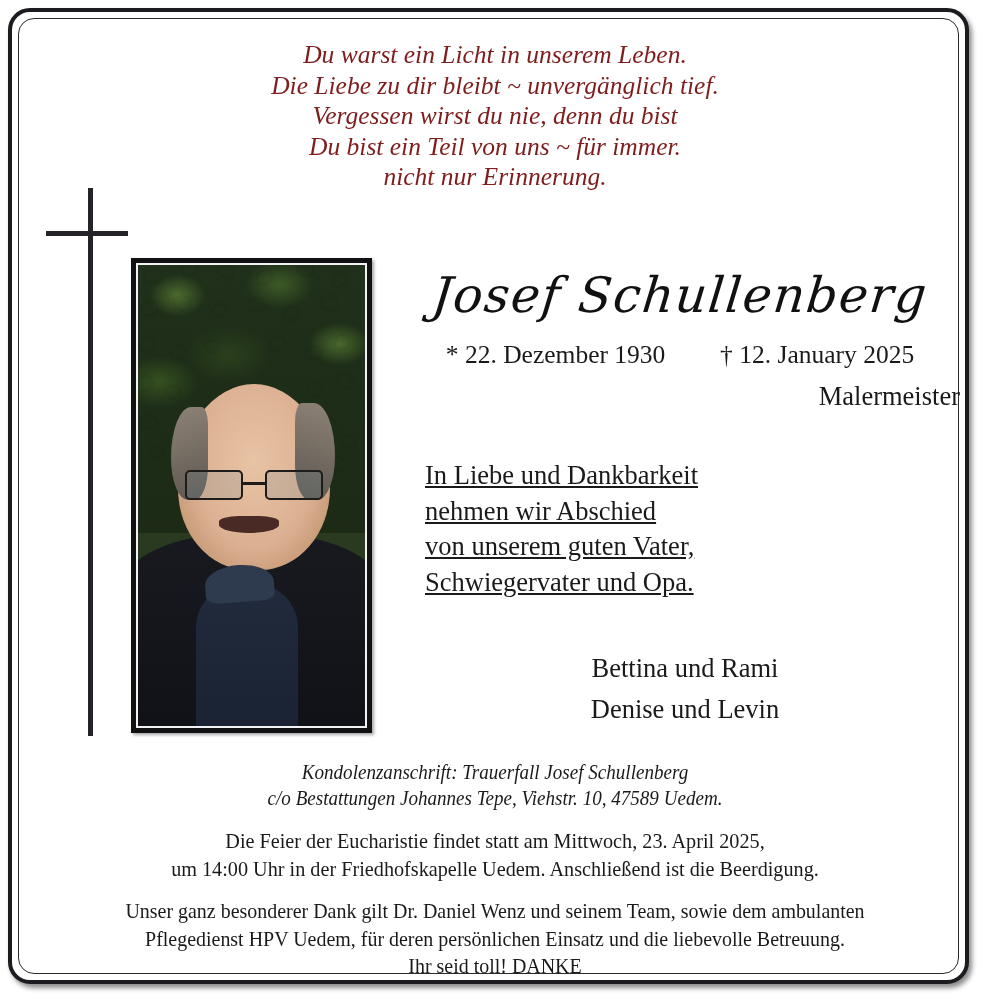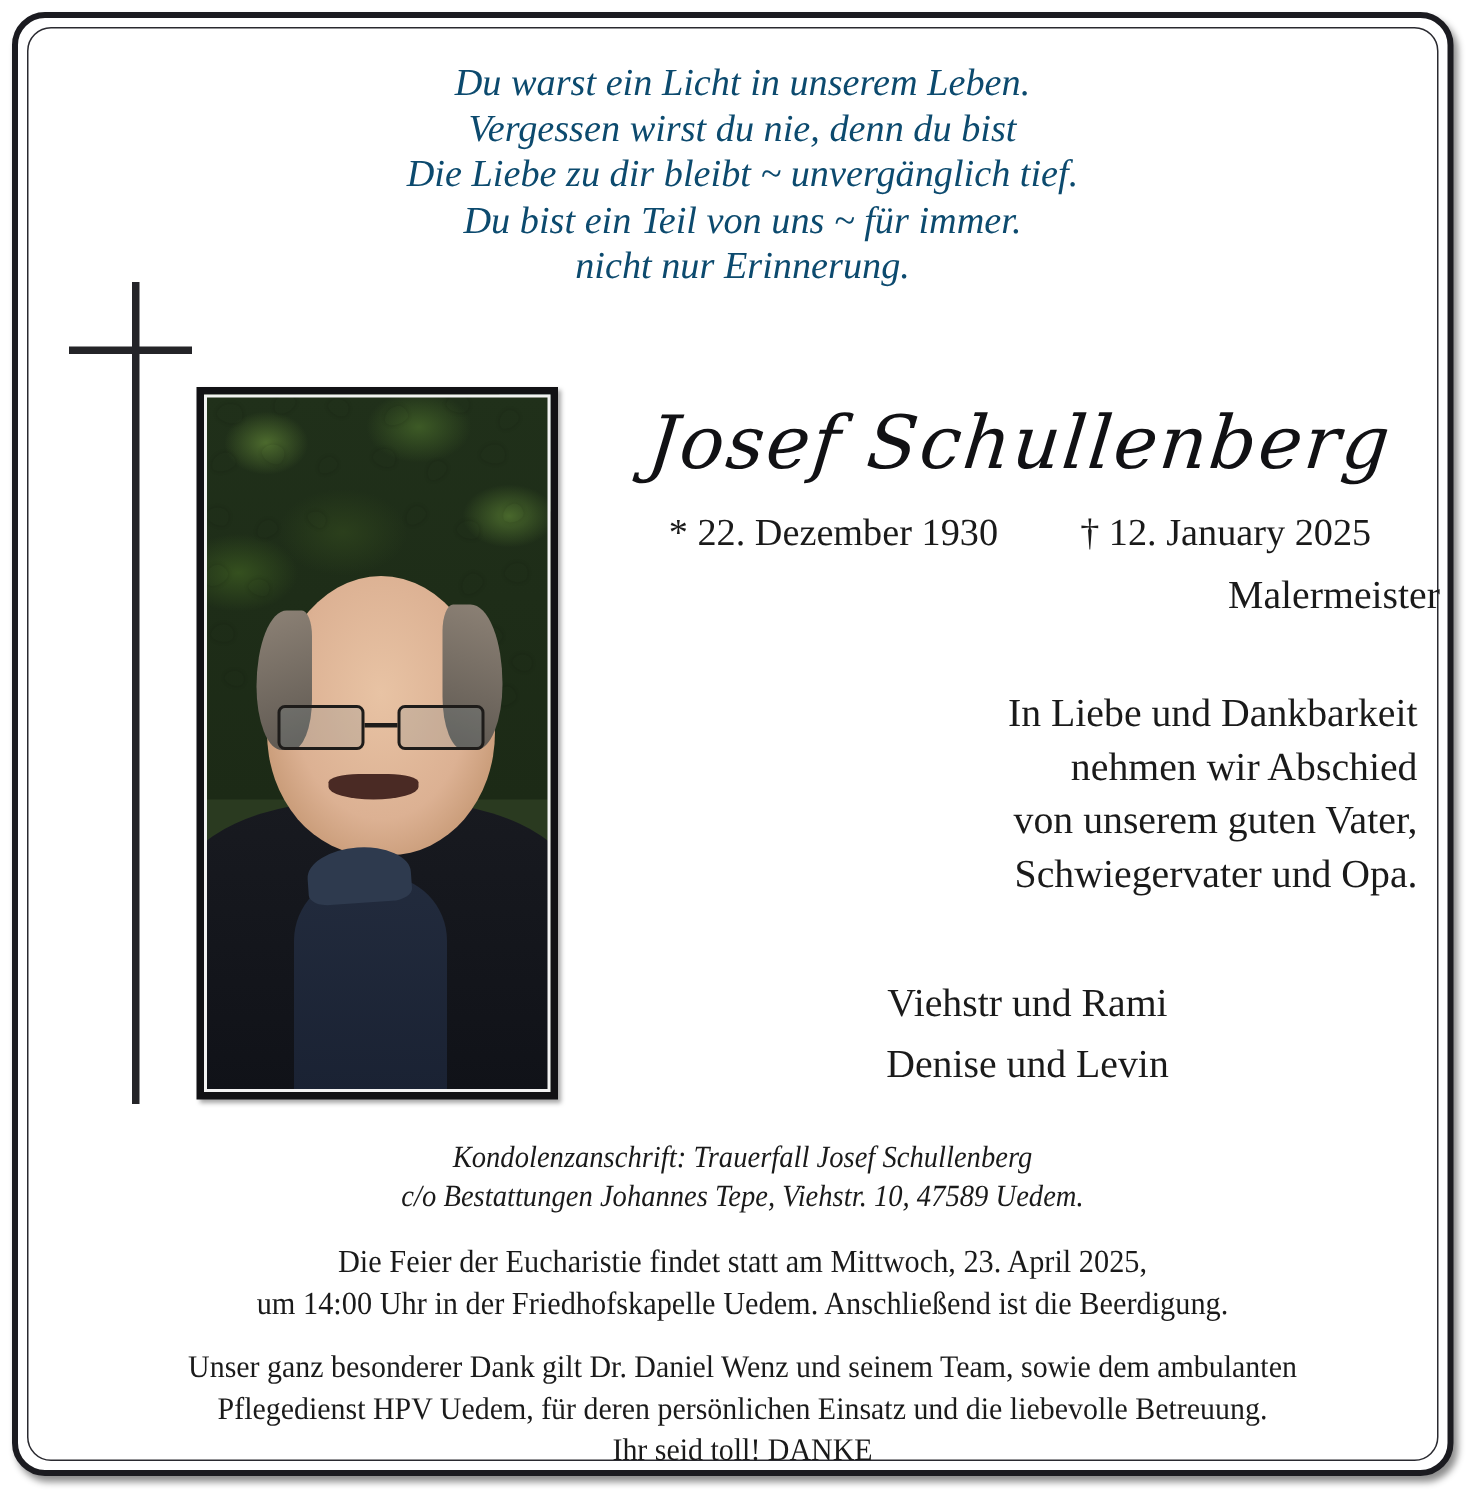--- a/index.html
+++ b/index.html
@@ -51,21 +51,21 @@
   
   .poem {
     position: absolute;
     left: 205px;
     top: 40px;
     width: 580px;
     text-align: center;
     font-style: italic;
     font-size: 25.5px;
     line-height: 30.5px;
-    color: #0c4a6e;
+    color: #7f1d1d;
   }
   .poem .ln { display: block; white-space: nowrap; }
 
   
   .cross {
     position: absolute;
     left: 46px;
     top: 188px;
     width: 84px;
     height: 548px;
@@ -272,23 +272,24 @@
     font-size: 26.5px;
     line-height: 32px;
   }
 
   
   .farewell {
     position: absolute;
     left: 425px;
     top: 458px;
     width: 520px;
-    text-align: right;
+    text-align: left;
     font-size: 26.5px;
     line-height: 35.5px;
+    text-decoration: underline;
   }
   .farewell .ln { display: block; white-space: nowrap; }
 
   .survivors {
     position: absolute;
     left: 425px;
     top: 648px;
     width: 520px;
     text-align: center;
     font-size: 26.5px;
@@ -340,22 +341,22 @@
 <body>
 
 <div class="sheet">
 
   <div class="notice-card">
     <div class="notice-inner-rule"></div>
   </div>
 
   <div class="poem">
     <span class="ln">Du warst ein Licht in unserem Leben.</span>
+    <span class="ln">Die Liebe zu dir bleibt ~ unvergänglich tief.</span>
     <span class="ln">Vergessen wirst du nie, denn du bist</span>
-    <span class="ln">Die Liebe zu dir bleibt ~ unvergänglich tief.</span>
     <span class="ln">Du bist ein Teil von uns ~ für immer.</span>
     <span class="ln">nicht nur Erinnerung.</span>
   </div>
 
   <div class="cross">
     <div class="vbar"></div>
     <div class="hbar"></div>
   </div>
 
   <div class="photo-frame">
@@ -420,21 +421,21 @@
   <div class="profession">Malermeister</div>
 
   <div class="farewell">
     <span class="ln">In Liebe und Dankbarkeit</span>
     <span class="ln">nehmen wir Abschied</span>
     <span class="ln">von unserem guten Vater,</span>
     <span class="ln">Schwiegervater und Opa.</span>
   </div>
 
   <div class="survivors">
-    <span class="ln">Viehstr und Rami</span>
+    <span class="ln">Bettina und Rami</span>
     <span class="ln">Denise und Levin</span>
   </div>
 
   <div class="condolence">
     <span class="ln">Kondolenzanschrift: Trauerfall Josef Schullenberg</span>
     <span class="ln">c/o Bestattungen Johannes Tepe, Viehstr. 10, 47589 Uedem.</span>
   </div>
 
   <div class="service">
     <span class="ln">Die Feier der Eucharistie findet statt am Mittwoch, 23. April 2025,</span>

